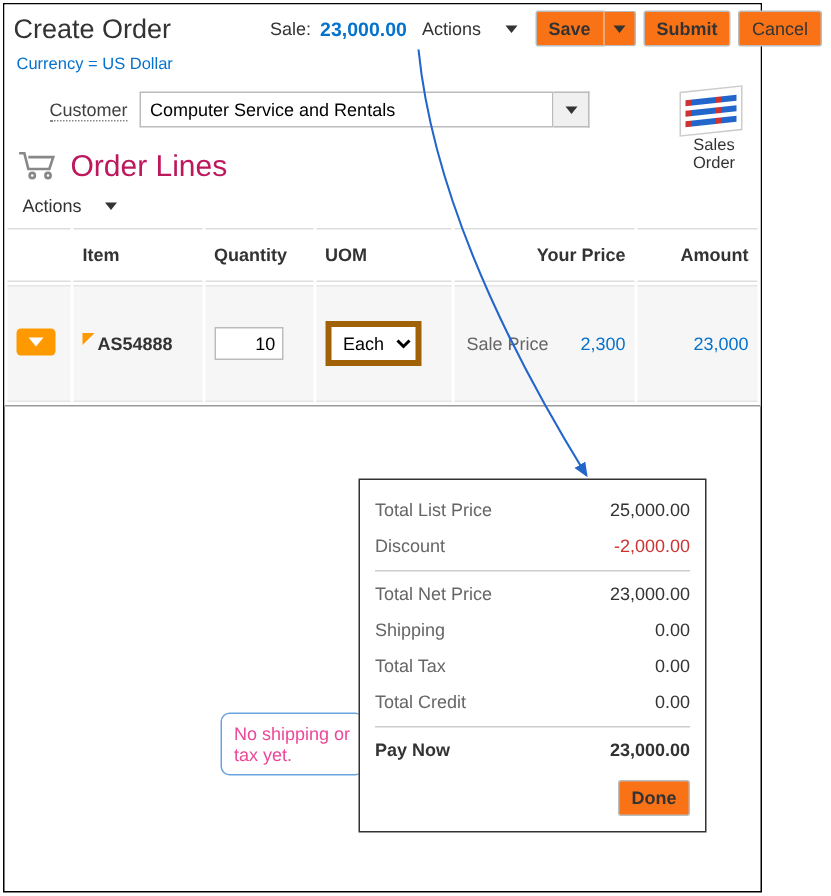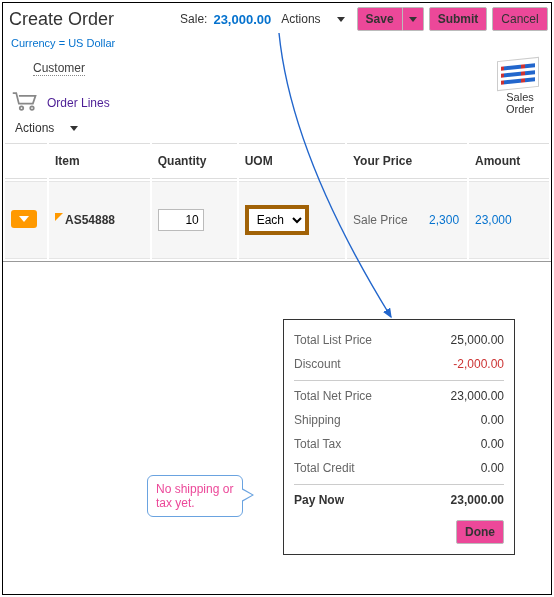--- a/index.html
+++ b/index.html
@@ -1,45 +1,45 @@
 <!DOCTYPE html>
 <html><head>
 <meta charset="utf-8">
 <style>
 * { box-sizing: border-box; margin: 0; padding: 0; }
 body { font-family: Arial, Helvetica, sans-serif; font-size: 12px; color: #333; background: #fff; width: 554px; height: 597px; position: relative; overflow: hidden; }
-.outer { border: 1px solid #000; width: 550px; height: 593px; margin: 2px; position: relative; }
+.outer { border: 1px solid #000; width: 506px; height: 593px; margin: 2px; position: relative; }
 .top-panel { border-bottom: 1px solid #999; background: #fff; }
 .header-row { display: flex; align-items: center; padding: 4px 6px; gap: 6px; }
 .page-title { font-size: 18px; font-weight: normal; color: #333; flex: 0 0 auto; margin-right: 60px; }
 .total-lbl { font-size: 12px; color: #333; }
 .total-val { font-size: 13px; color: #0572ce; font-weight: bold; }
 .actions-menu { display: inline-flex; align-items: center; gap: 16px; font-size: 12px; color: #333; margin-left: 4px; cursor: pointer; }
 .spacer { flex: 1; }
-.btn { background: #ec4899; border: 1px solid #bbb; border-radius: 2px; padding: 4px 8px; font-size: 12px; cursor: pointer; font-weight: bold; color: #333; text-align: right; }
+.btn { background: #f97316; border: 1px solid #bbb; border-radius: 2px; padding: 4px 8px; font-size: 12px; cursor: pointer; font-weight: bold; color: #333; text-align: right; }
 .btn.lite { font-weight: normal; }
 .split { display: inline-flex; }
 .split .btn { border-radius: 2px 0 0 2px; }
 .split .caret { border-left: 0; border-radius: 0 2px 2px 0; padding: 4px 6px; }
 .currency { color: #0572ce; font-size: 11px; padding: 2px 8px 6px; }
 .cust-row { display: flex; align-items: center; gap: 8px; padding: 6px 8px 8px 30px; }
 .cust-lbl { color: #404040; font-size: 12px; border-bottom: 1px dotted #888; }
 .cust-select { flex: 0 0 300px; display: flex; }
 .cust-select input { flex: 1; border: 1px solid #bbb; padding: 4px 6px; font-size: 12px; }
 .cust-select button { border: 1px solid #bbb; border-left: 0; width: 24px; background: #f0f0f0; cursor: pointer; }
 .sales-order-block { position: absolute; right: 8px; top: 56px; width: 46px; text-align: center; font-size: 11px; color: #333; }
 .sales-order-img { width: 42px; height: 30px; border: 1px solid #ccc; background: #fff; display: flex; flex-direction: column; justify-content: center; gap: 3px; padding: 4px 3px; transform: skewY(-6deg); margin-bottom: 2px; }
 .so-line { height: 4px; background: linear-gradient(to right,#c33 0 10%,#26c 10% 60%,#c33 60% 70%,#26c 70% 100%); }
 .lines-head { display: flex; align-items: center; gap: 8px; padding: 6px 8px 2px; }
 .cart-icon svg { width: 28px; height: 22px; stroke: #888; fill: none; stroke-width: 2; }
-.lines-title { font-size: 12px; color: #4c1d95; }
+.lines-title { font-size: 20px; color: #be185d; }
 .sub-actions { padding: 4px 8px 6px; }
 .grid { width: 100%; }
 .grid th { text-align: left; font-size: 12px; font-weight: bold; color: #333; padding: 10px 6px; border-top: 1px solid #ddd; border-bottom: 1px solid #ddd; background: #fff; }
-.grid th.r, .grid td.r { }
+.grid th.r, .grid td.r { text-align: right; }
 .grid td { padding: 23px 6px; background: #f6f6f6; border-top: 1px solid #e5e5e5; border-bottom: 1px solid #e5e5e5; font-size: 12px; }
 .row-expand { display: inline-block; width: 26px; height: 18px; background: #ff9900; border-radius: 3px; position: relative; cursor: pointer; }
 .row-expand:after { content:""; position:absolute; left:8px; top:6px; border-left:5px solid transparent; border-right:5px solid transparent; border-top:6px solid #fff; }
 .item-cell { font-weight: bold; color: #333; }
 .flag-tri { display: inline-block; width: 0; height: 0; border-top: 8px solid #ff9900; border-right: 8px solid transparent; margin-right: 2px; vertical-align: top; }
 .qty-input { width: 46px; border: 1px solid #bbb; padding: 3px 4px; text-align: right; font-size: 12px; }
 .uom-select { border: 4px solid #a16207; padding: 3px 4px; font-size: 12px; background: #fff; }
 .blue { color: #0572ce; }
 .popup { position: absolute; right: 36px; top: 316px; width: 232px; border: 1px solid #333; background: #fff; padding: 8px 10px 10px; z-index: 5; }
 .popup-head { display: flex; align-items: center; justify-content: space-between; margin-bottom: 8px; }
@@ -79,20 +79,24 @@
         <button class="btn caret"><span class="tri"></span></button>
       </span>
       <button class="btn">Submit</button>
       <button class="btn lite">Cancel</button>
     </span>
   </div>
   <div class="currency">Currency = US Dollar</div>
 
   <div class="cust-row">
     <span class="cust-lbl">Customer</span>
+    <div class="cust-select">
+      <input type="text" value="Computer Service and Rentals" style="">
+      <button><span class="tri"></span></button>
+    </div>
   </div>
 
   <div class="sales-order-block">
     <div class="sales-order-img">
       <div class="so-line"></div>
           <div class="so-line"></div>
           <div class="so-line"></div>
     </div>
     <div>Sales</div>
     <div>Order</div>

